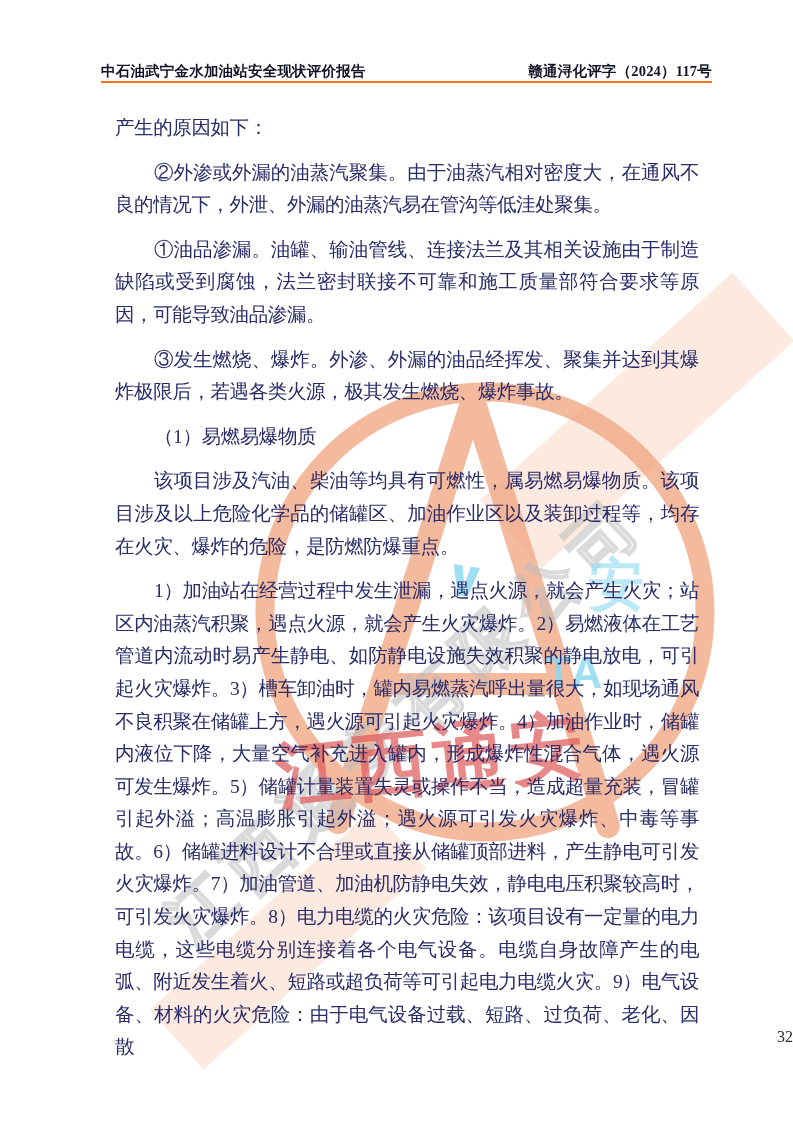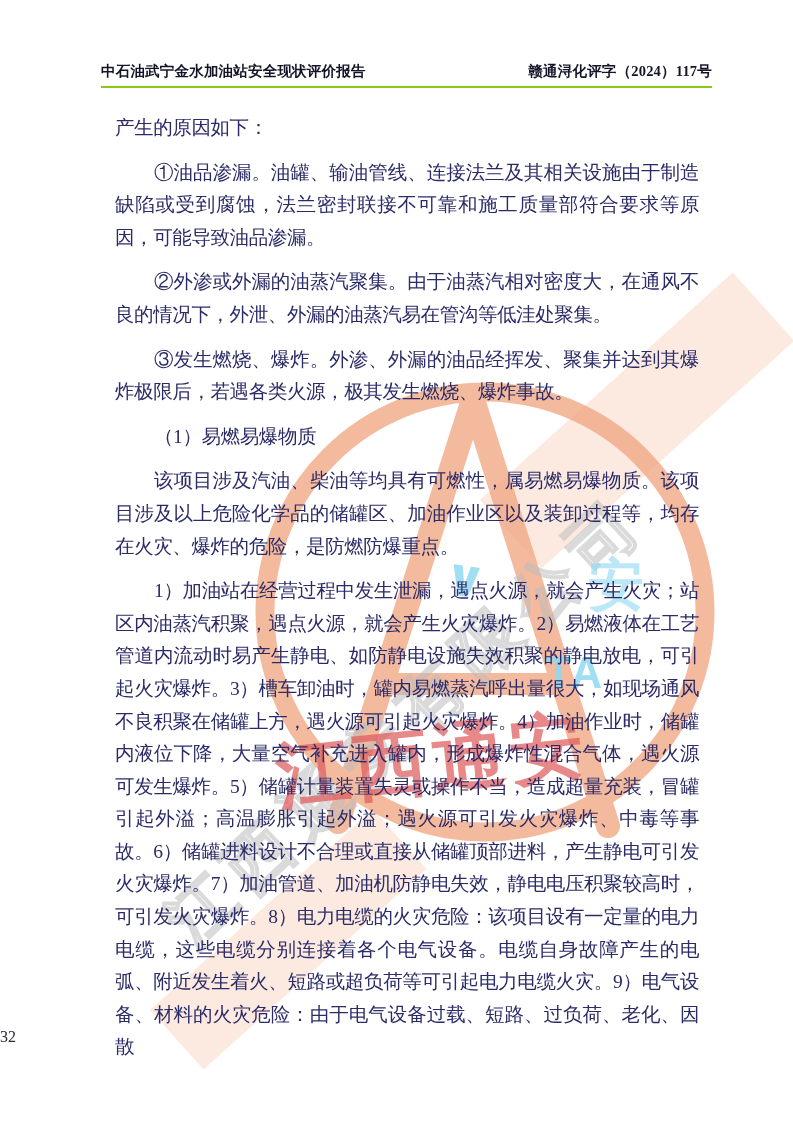--- a/index.html
+++ b/index.html
@@ -18,22 +18,21 @@
     width:793px;height:1122px;
     margin:0 auto;
     background:#ffffff;
     overflow:hidden;
     font-family:"Liberation Serif","DejaVu Serif",serif;
   }
   
   .hdr{
     position:absolute;left:101px;right:81px;top:62px;
     display:flex;justify-content:space-between;align-items:flex-end;
-    border-bottom:2px solid #84cc16;
-    padding-bottom:5px;
+    border-bottom:2px solid #f97316;
     font-size:14.5px;font-weight:bold;color:var(--head-ink);
     letter-spacing:0.2px;
   }
   
   .wm{position:absolute;inset:0;pointer-events:none;}
   .wm-band{
     position:absolute;background:var(--wm-orange-pale);
     opacity:0.38;transform-origin:0 0;
   }
   .wm-band.b1{left:480px;top:500px;width:340px;height:92px;transform:rotate(-42deg);}
@@ -72,21 +71,21 @@
   .content p.ind{text-indent:2em;}
   .content h1,.content h2{
     font-size:20.5px;line-height:35px;color:var(--head-ink);
     font-weight:bold;letter-spacing:0.5px;
     font-family:"Liberation Serif","DejaVu Serif",serif;
   }
   .content h1{margin-top:3px;}
   
   .ftr{
     position:absolute;left:0;right:0;top:1028px;
-    text-align:left;font-size:16px;color:#2a2a3a;
+    text-align:right;font-size:16px;color:#2a2a3a;
   }
 </style>
 </head>
 <body>
 
 <div class="page">
 
   <div class="wm">
     <div class="wm-band b1"></div>
     <div class="wm-band b2"></div>
@@ -105,22 +104,22 @@
     <div class="wm-cyan c3">安</div>
   </div>
 
   <div class="hdr">
     <span>中石油武宁金水加油站安全现状评价报告</span>
     <span>赣通浔化评字（2024）117号</span>
   </div>
 
   <div class="content">
     <p>产生的原因如下：</p>
+    <p class="ind">②外渗或外漏的油蒸汽聚集。由于油蒸汽相对密度大，在通风不良的情况下，外泄、外漏的油蒸汽易在管沟等低洼处聚集。</p>
     <p class="ind">①油品渗漏。油罐、输油管线、连接法兰及其相关设施由于制造缺陷或受到腐蚀，法兰密封联接不可靠和施工质量部符合要求等原因，可能导致油品渗漏。</p>
-    <p class="ind">②外渗或外漏的油蒸汽聚集。由于油蒸汽相对密度大，在通风不良的情况下，外泄、外漏的油蒸汽易在管沟等低洼处聚集。</p>
     <p class="ind">③发生燃烧、爆炸。外渗、外漏的油品经挥发、聚集并达到其爆炸极限后，若遇各类火源，极其发生燃烧、爆炸事故。</p>
     <p class="ind">（1）易燃易爆物质</p>
     <p class="ind">该项目涉及汽油、柴油等均具有可燃性，属易燃易爆物质。该项目涉及以上危险化学品的储罐区、加油作业区以及装卸过程等，均存在火灾、爆炸的危险，是防燃防爆重点。</p>
     <p class="ind">1）加油站在经营过程中发生泄漏，遇点火源，就会产生火灾；站区内油蒸汽积聚，遇点火源，就会产生火灾爆炸。2）易燃液体在工艺管道内流动时易产生静电、如防静电设施失效积聚的静电放电，可引起火灾爆炸。3）槽车卸油时，罐内易燃蒸汽呼出量很大，如现场通风不良积聚在储罐上方，遇火源可引起火灾爆炸。4）加油作业时，储罐内液位下降，大量空气补充进入罐内，形成爆炸性混合气体，遇火源可发生爆炸。5）储罐计量装置失灵或操作不当，造成超量充装，冒罐引起外溢；高温膨胀引起外溢；遇火源可引发火灾爆炸、中毒等事故。6）储罐进料设计不合理或直接从储罐顶部进料，产生静电可引发火灾爆炸。7）加油管道、加油机防静电失效，静电电压积聚较高时，可引发火灾爆炸。8）电力电缆的火灾危险：该项目设有一定量的电力电缆，这些电缆分别连接着各个电气设备。电缆自身故障产生的电弧、附近发生着火、短路或超负荷等可引起电力电缆火灾。9）电气设备、材料的火灾危险：由于电气设备过载、短路、过负荷、老化、因散</p>
   </div>
 
   <div class="ftr">32</div>
 
 </div>
 

